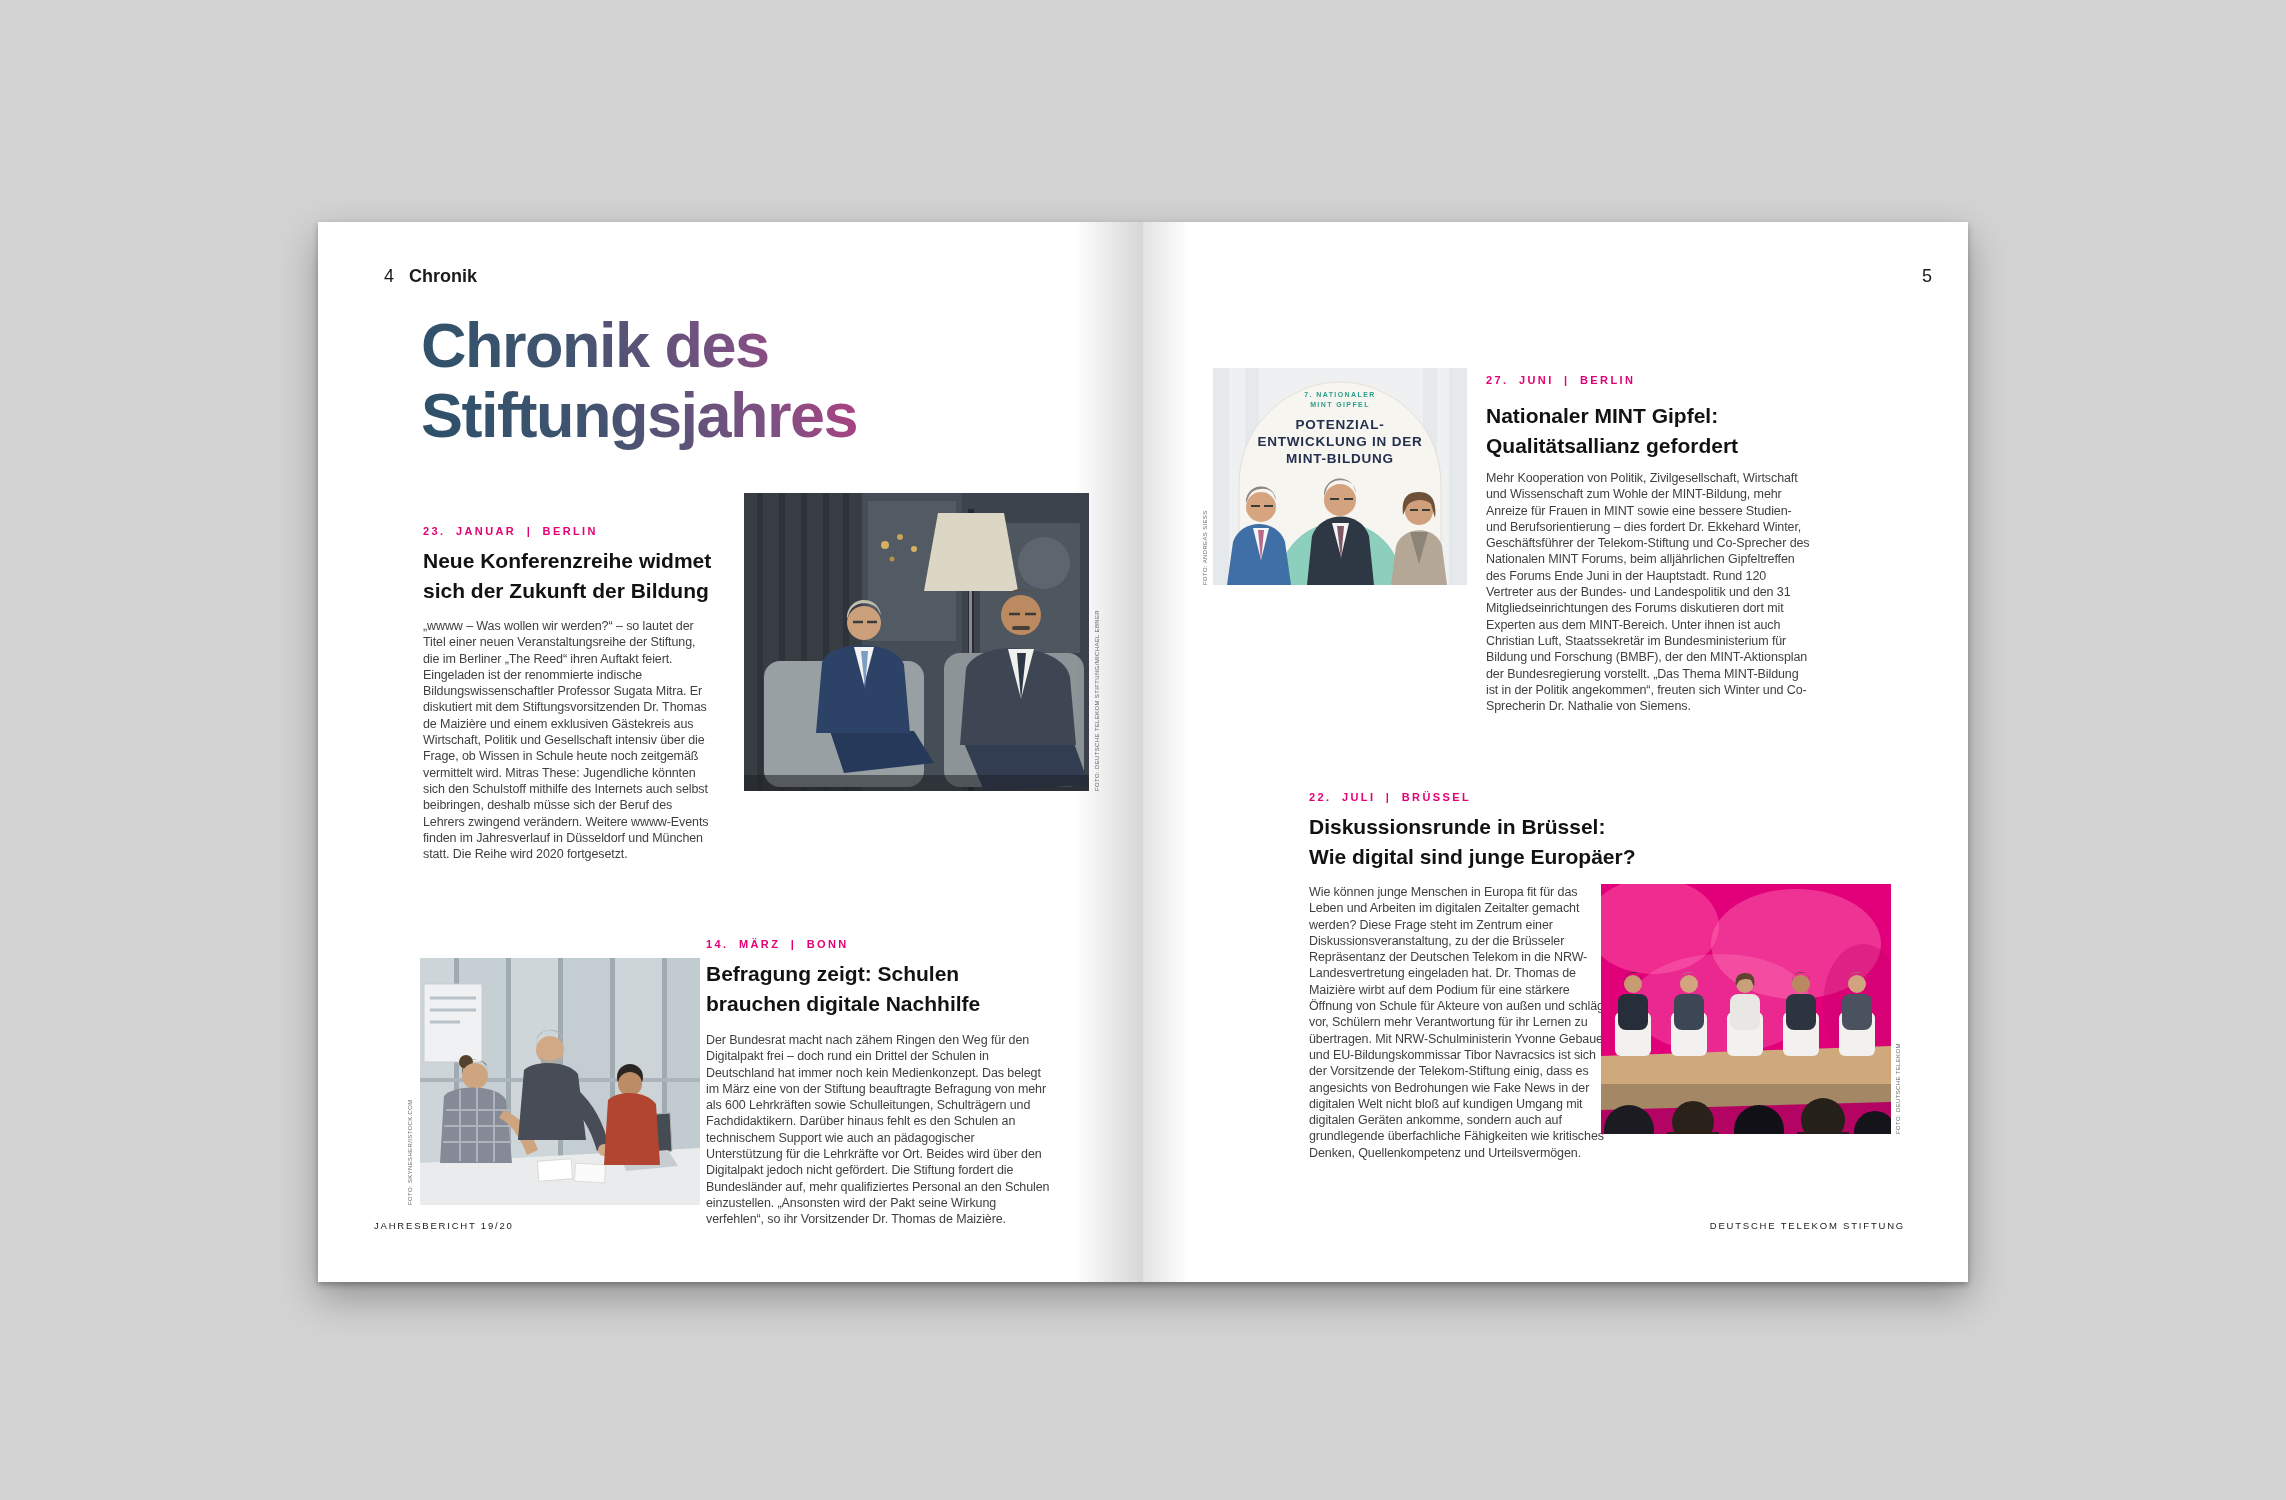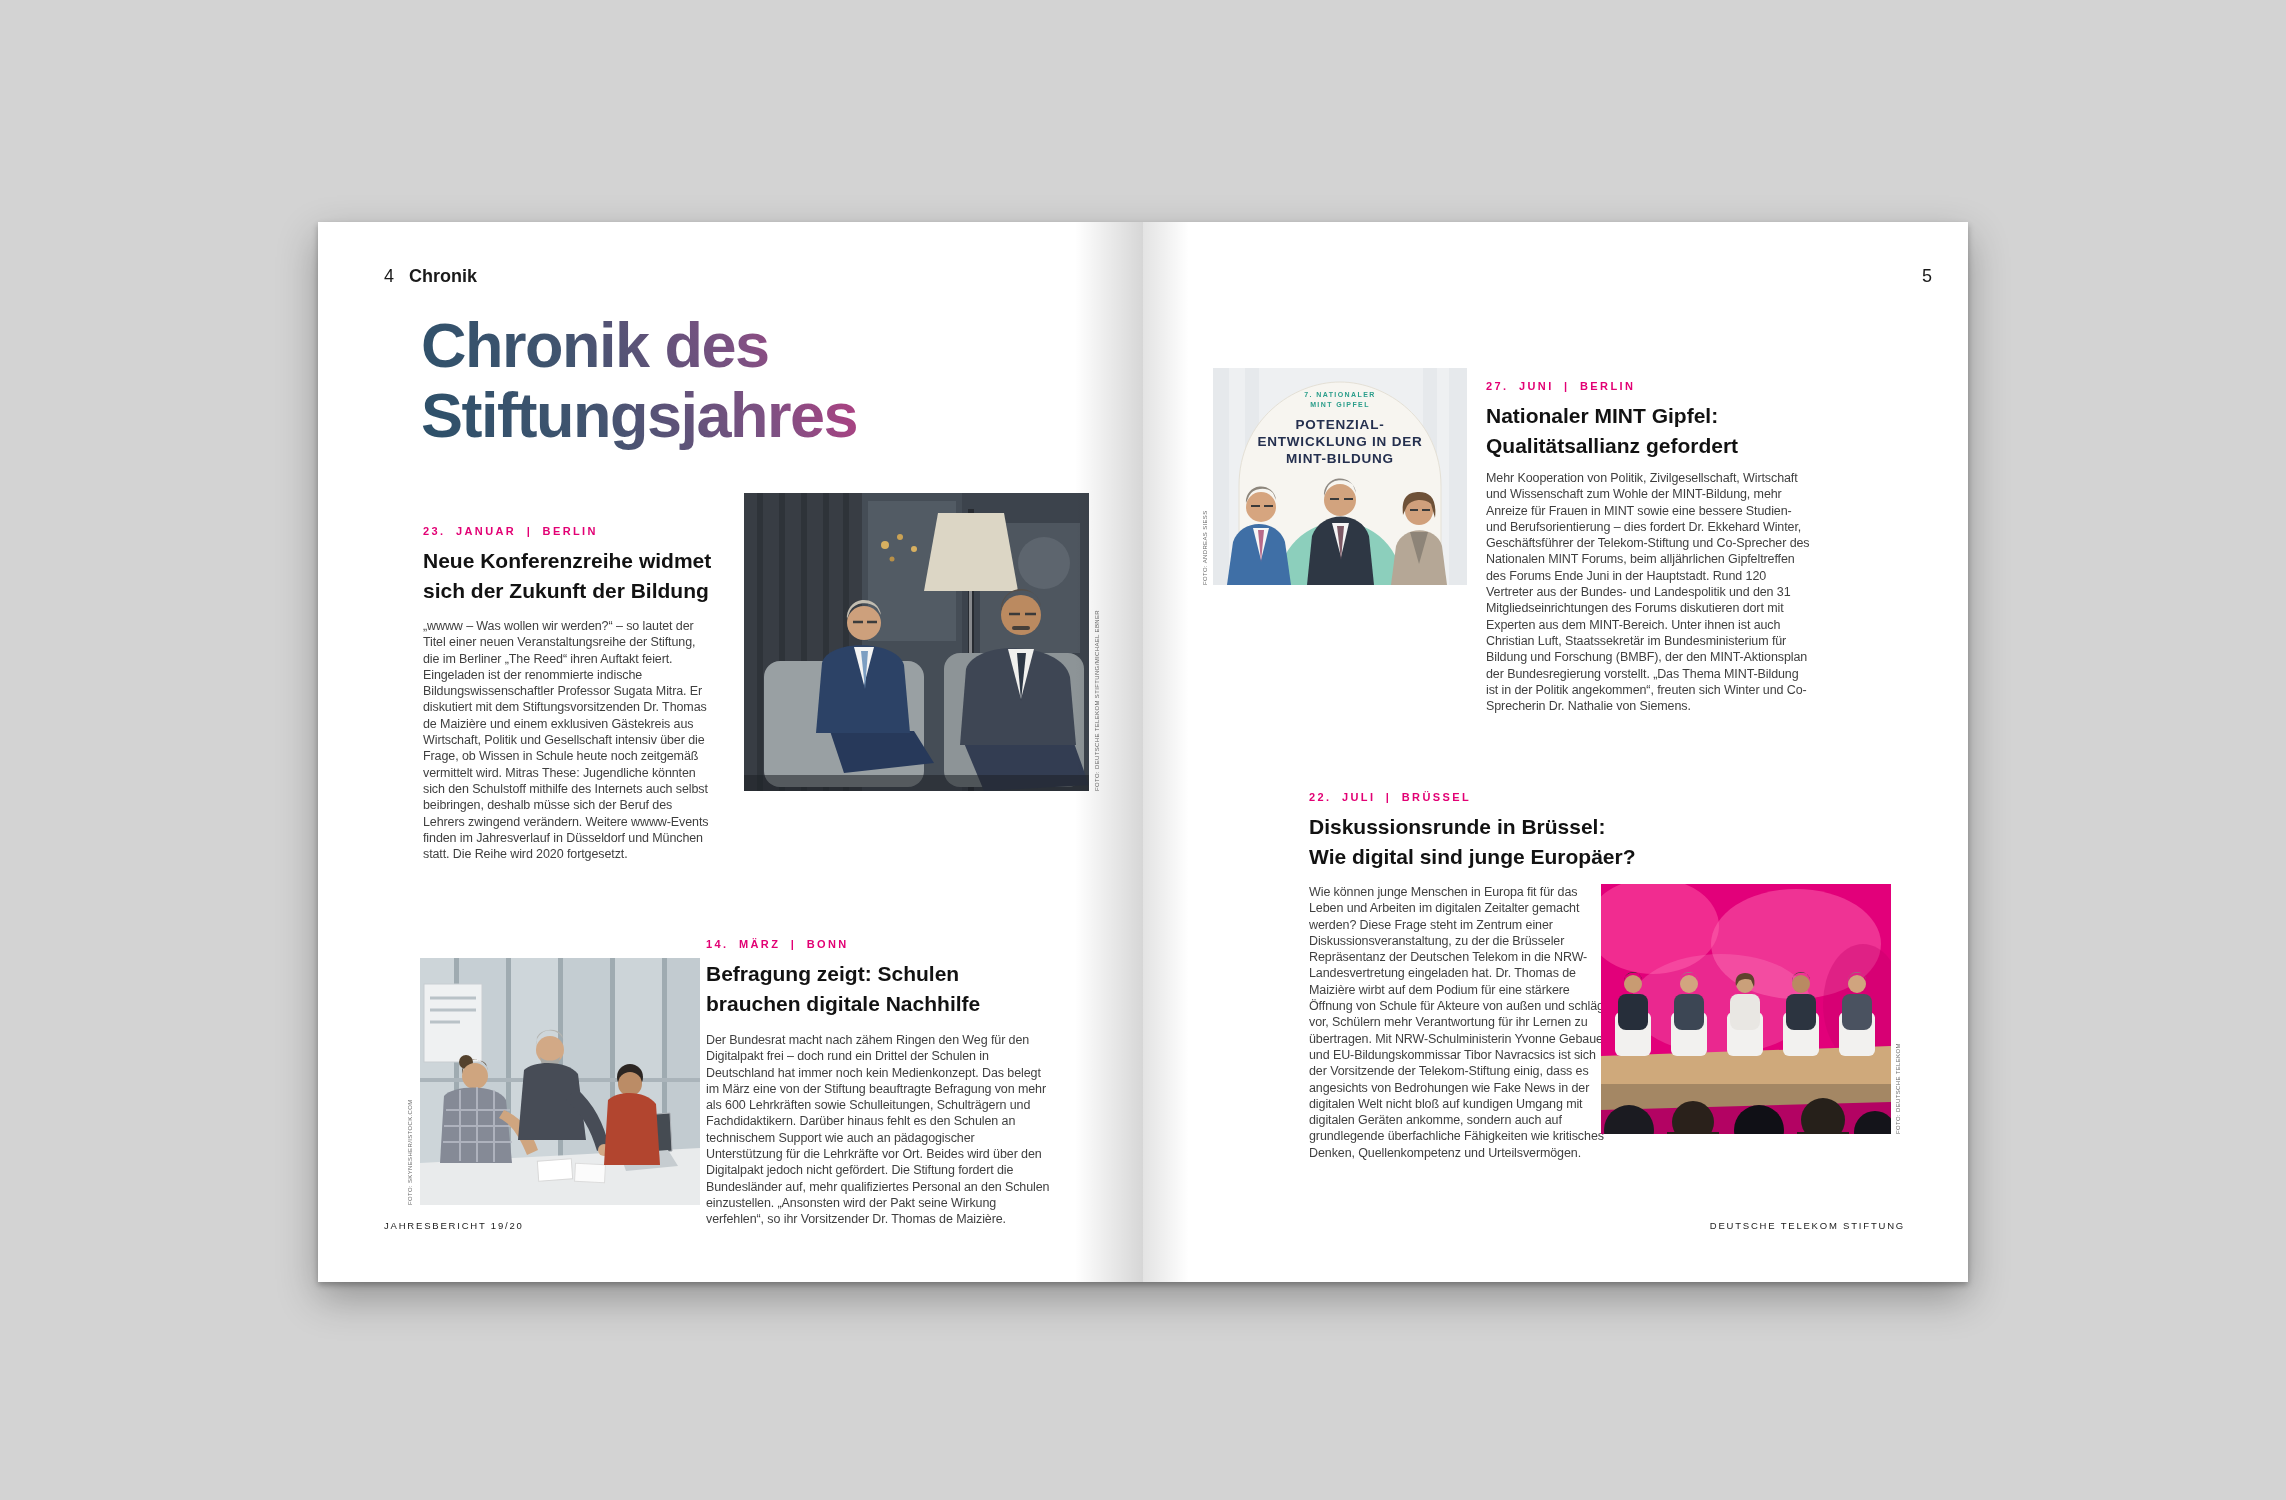--- a/index.html
+++ b/index.html
@@ -176,21 +176,21 @@
       </g>
       <g>
         <circle cx="210" cy="119" r="13" fill="#2b2522"></circle>
         <circle cx="210" cy="126" r="12" fill="#bb8c66"></circle>
         <path d="M188,142 C198,132 226,132 236,146 L240,207 L184,207 Z" fill="#b2452f"></path>
       </g>
     </svg>
   </div>
   <div class="abs credit" style="left:89px;top:898px;height:85px;">FOTO: SKYNESHER/ISTOCK.COM</div>
 
-  <div class="abs footer" style="left:66px;top:998px;">JAHRESBERICHT 19/20</div>
+  <div class="abs footer" style="left:56px;top:998px;">JAHRESBERICHT 19/20</div>
 
   <div class="abs folio" style="right:36px;top:44px;">
     <span class="num">5</span>
   </div>
 
   <div class="abs photo" style="left:895px;top:146px;width:254px;height:217px;">
     <svg viewBox="0 0 254 217" width="254" height="217" style="position:absolute;left:0;top:0;">
       <rect width="254" height="217" fill="#eef0f2"></rect>
       <g fill="#e3e7ea" opacity="0.7">
         <rect width="16" height="217"></rect>
@@ -231,21 +231,21 @@
         <path d="M178,217 L183,178 C190,157 223,157 229,178 L234,217 Z" fill="#b5a796"></path>
         <polygon points="197,164 215,164 206,196" fill="#8d8478"></polygon>
         <circle cx="206" cy="143" r="14" fill="#d0a07c"></circle>
         <path d="M190,147 C188,128 196,124 206,124 C218,124 224,132 222,150 L218,136 a14,10 0 0 0 -24,2 Z" fill="#6e5138"></path>
         <path d="M197,142 h8 m4,0 h8" stroke="#3a3a3a" stroke-width="2"></path>
       </g>
     </svg>
   </div>
   <div class="abs credit" style="left:884px;top:301px;height:62px;">FOTO: ANDREAS SIESS</div>
 
-  <div class="abs kicker" style="left:1168px;top:158px;">27. JUNI | BERLIN</div>
+  <div class="abs kicker" style="left:1168px;top:152px;">27. JUNI | BERLIN</div>
   <div class="abs headline" style="left:1168px;top:179px;width:330px;">
     <div><span>Nationaler MINT Gipfel:</span></div>
     <div><span>Qualitätsallianz gefordert</span></div>
   </div>
   <div class="abs body-text" style="left:1168px;top:248px;width:328px;">Mehr Kooperation von Politik, Zivilgesellschaft, Wirtschaft und Wissenschaft zum Wohle der MINT-Bildung, mehr Anreize für Frauen in MINT sowie eine bessere Studien- und Berufsorientierung – dies fordert Dr. Ekkehard Winter, Geschäftsführer der Telekom-Stiftung und Co-Sprecher des Nationalen MINT Forums, beim alljährlichen Gipfeltreffen des Forums Ende Juni in der Hauptstadt. Rund 120 Vertreter aus der Bundes- und Landespolitik und den 31 Mitgliedseinrichtungen des Forums diskutieren dort mit Experten aus dem MINT-Bereich. Unter ihnen ist auch Christian Luft, Staatssekretär im Bundesministerium für Bildung und Forschung (BMBF), der den MINT-Aktionsplan der Bundesregierung vorstellt. „Das Thema MINT-Bildung ist in der Politik angekommen“, freuten sich Winter und Co-Sprecherin Dr. Nathalie von Siemens.</div>
 
   <div class="abs kicker" style="left:991px;top:569px;">22. JULI | BRÜSSEL</div>
   <div class="abs headline" style="left:991px;top:590px;width:340px;">
     <div><span>Diskussionsrunde in Brüssel:</span></div>
     <div><span>Wie digital sind junge Europäer?</span></div>

